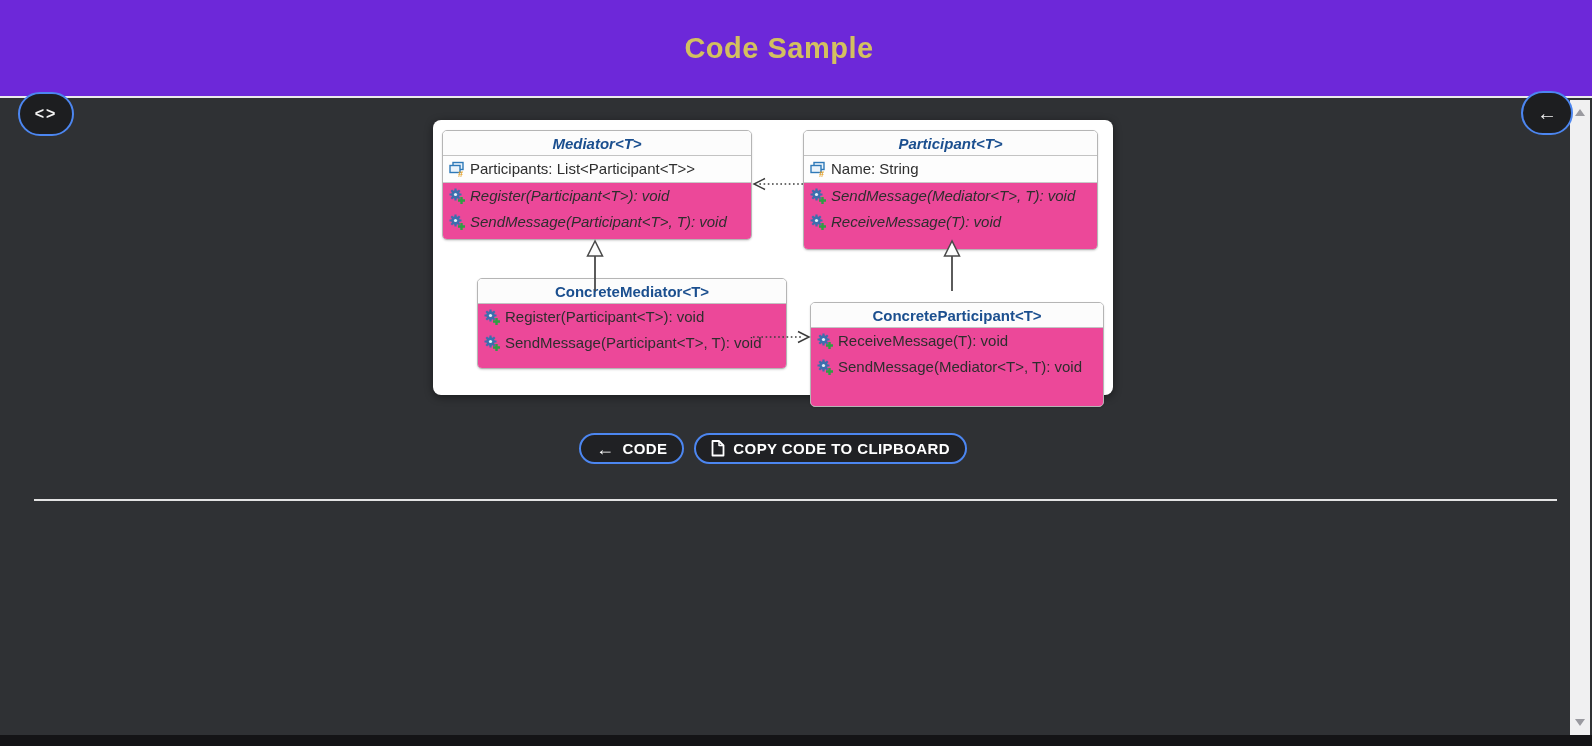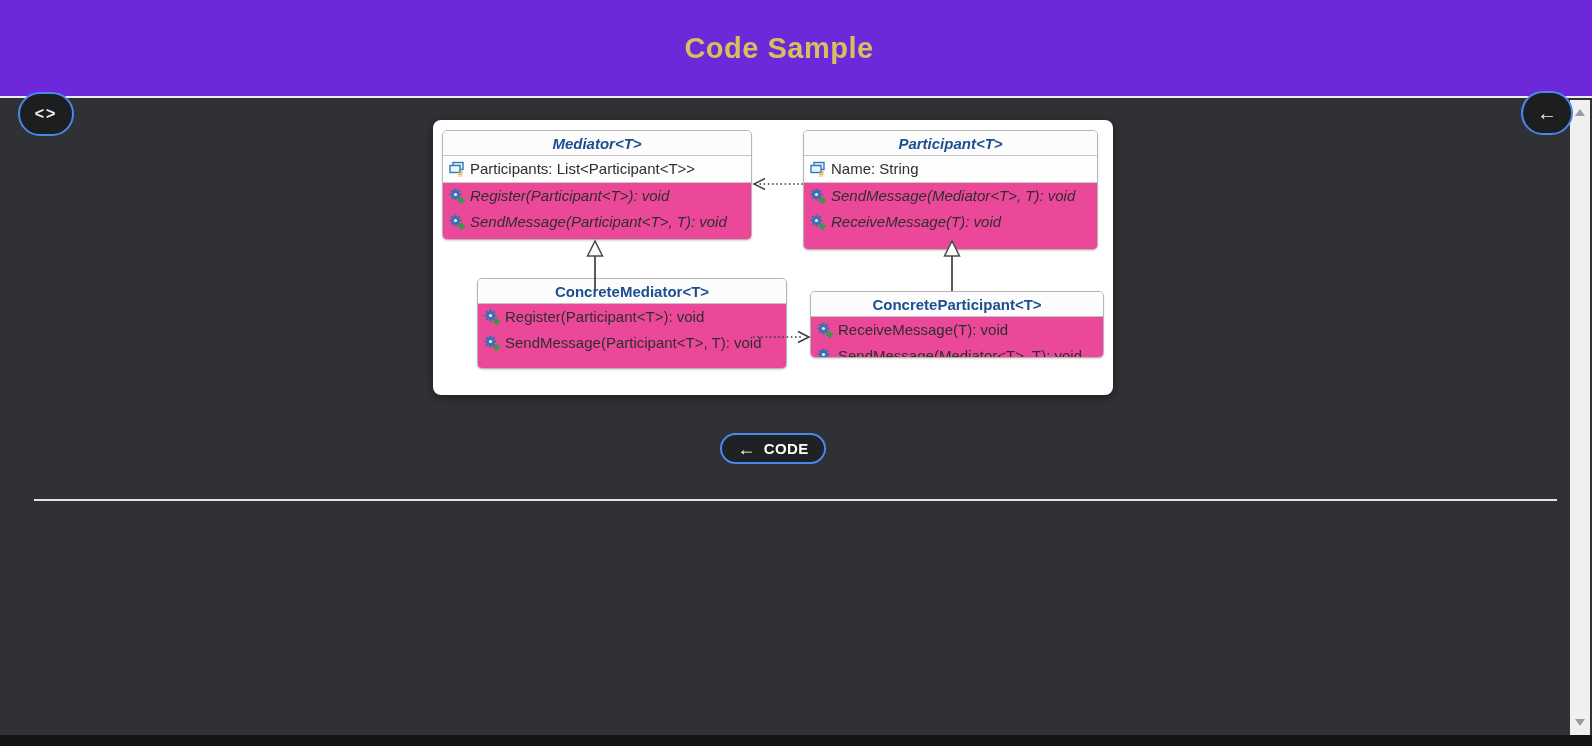--- a/index.html
+++ b/index.html
@@ -235,21 +235,21 @@
           <g stroke="#2f9e44" stroke-width="2.4">
               <line x1="12.5" y1="9" x2="12.5" y2="16"></line>
               <line x1="9" y1="12.5" x2="16" y2="12.5"></line>
             </g>
         </svg>
         <span>SendMessage(Participant&lt;T&gt;, T): void</span>
       </div>
     </div>
   </div>
 
-  <div class="uml-class" style="left:377px;top:171px;width:294px;height:67px;">
+  <div class="uml-class" style="left:377px;top:182px;width:294px;height:105px;">
     <div class="uml-title">ConcreteParticipant&lt;T&gt;</div>
     <div class="uml-methods">
       <div class="uml-member">
         <svg width="16" height="16" viewBox="0 0 16 16">
           <g stroke="#3c6fae" stroke-width="2.2">
               <line x1="6.5" y1="0.5" x2="6.5" y2="12.5"></line>
               <line x1="0.5" y1="6.5" x2="12.5" y2="6.5"></line>
               <line x1="2.3" y1="2.3" x2="10.7" y2="10.7"></line>
               <line x1="10.7" y1="2.3" x2="2.3" y2="10.7"></line>
             </g>
@@ -296,20 +296,27 @@
     <line x1="519" y1="136" x2="519" y2="171" stroke="#4a4a4a" stroke-width="1.8"></line>
     <polygon points="519,121 511.5,136 526.5,136" fill="#fdfdfd" stroke="#4a4a4a" stroke-width="1.5"></polygon>
   </svg>
 </div>
 
 <div class="actions-row">
   <button class="action-btn">
     <span class="btn-arrow">←</span>
     <span>CODE</span>
   </button>
+  <button class="action-btn">
+    <svg width="14" height="17" viewBox="0 0 14 17">
+      <path d="M1.5 1 h6.5 l4.5 4.5 v10 h-11 z" fill="none" stroke="#ffffff" stroke-width="1.8" stroke-linejoin="round"></path>
+      <path d="M8 1 v4.5 h4.5" fill="none" stroke="#ffffff" stroke-width="1.5" stroke-linejoin="round"></path>
+    </svg>
+    <span>COPY CODE TO CLIPBOARD</span>
+  </button>
 </div>
 
 <hr class="content-divider">
 
 <div class="scroll-track">
   <div class="scroll-arrow up"></div>
   <div class="scroll-arrow down"></div>
 </div>
 
 <div class="bottom-bar"></div>

